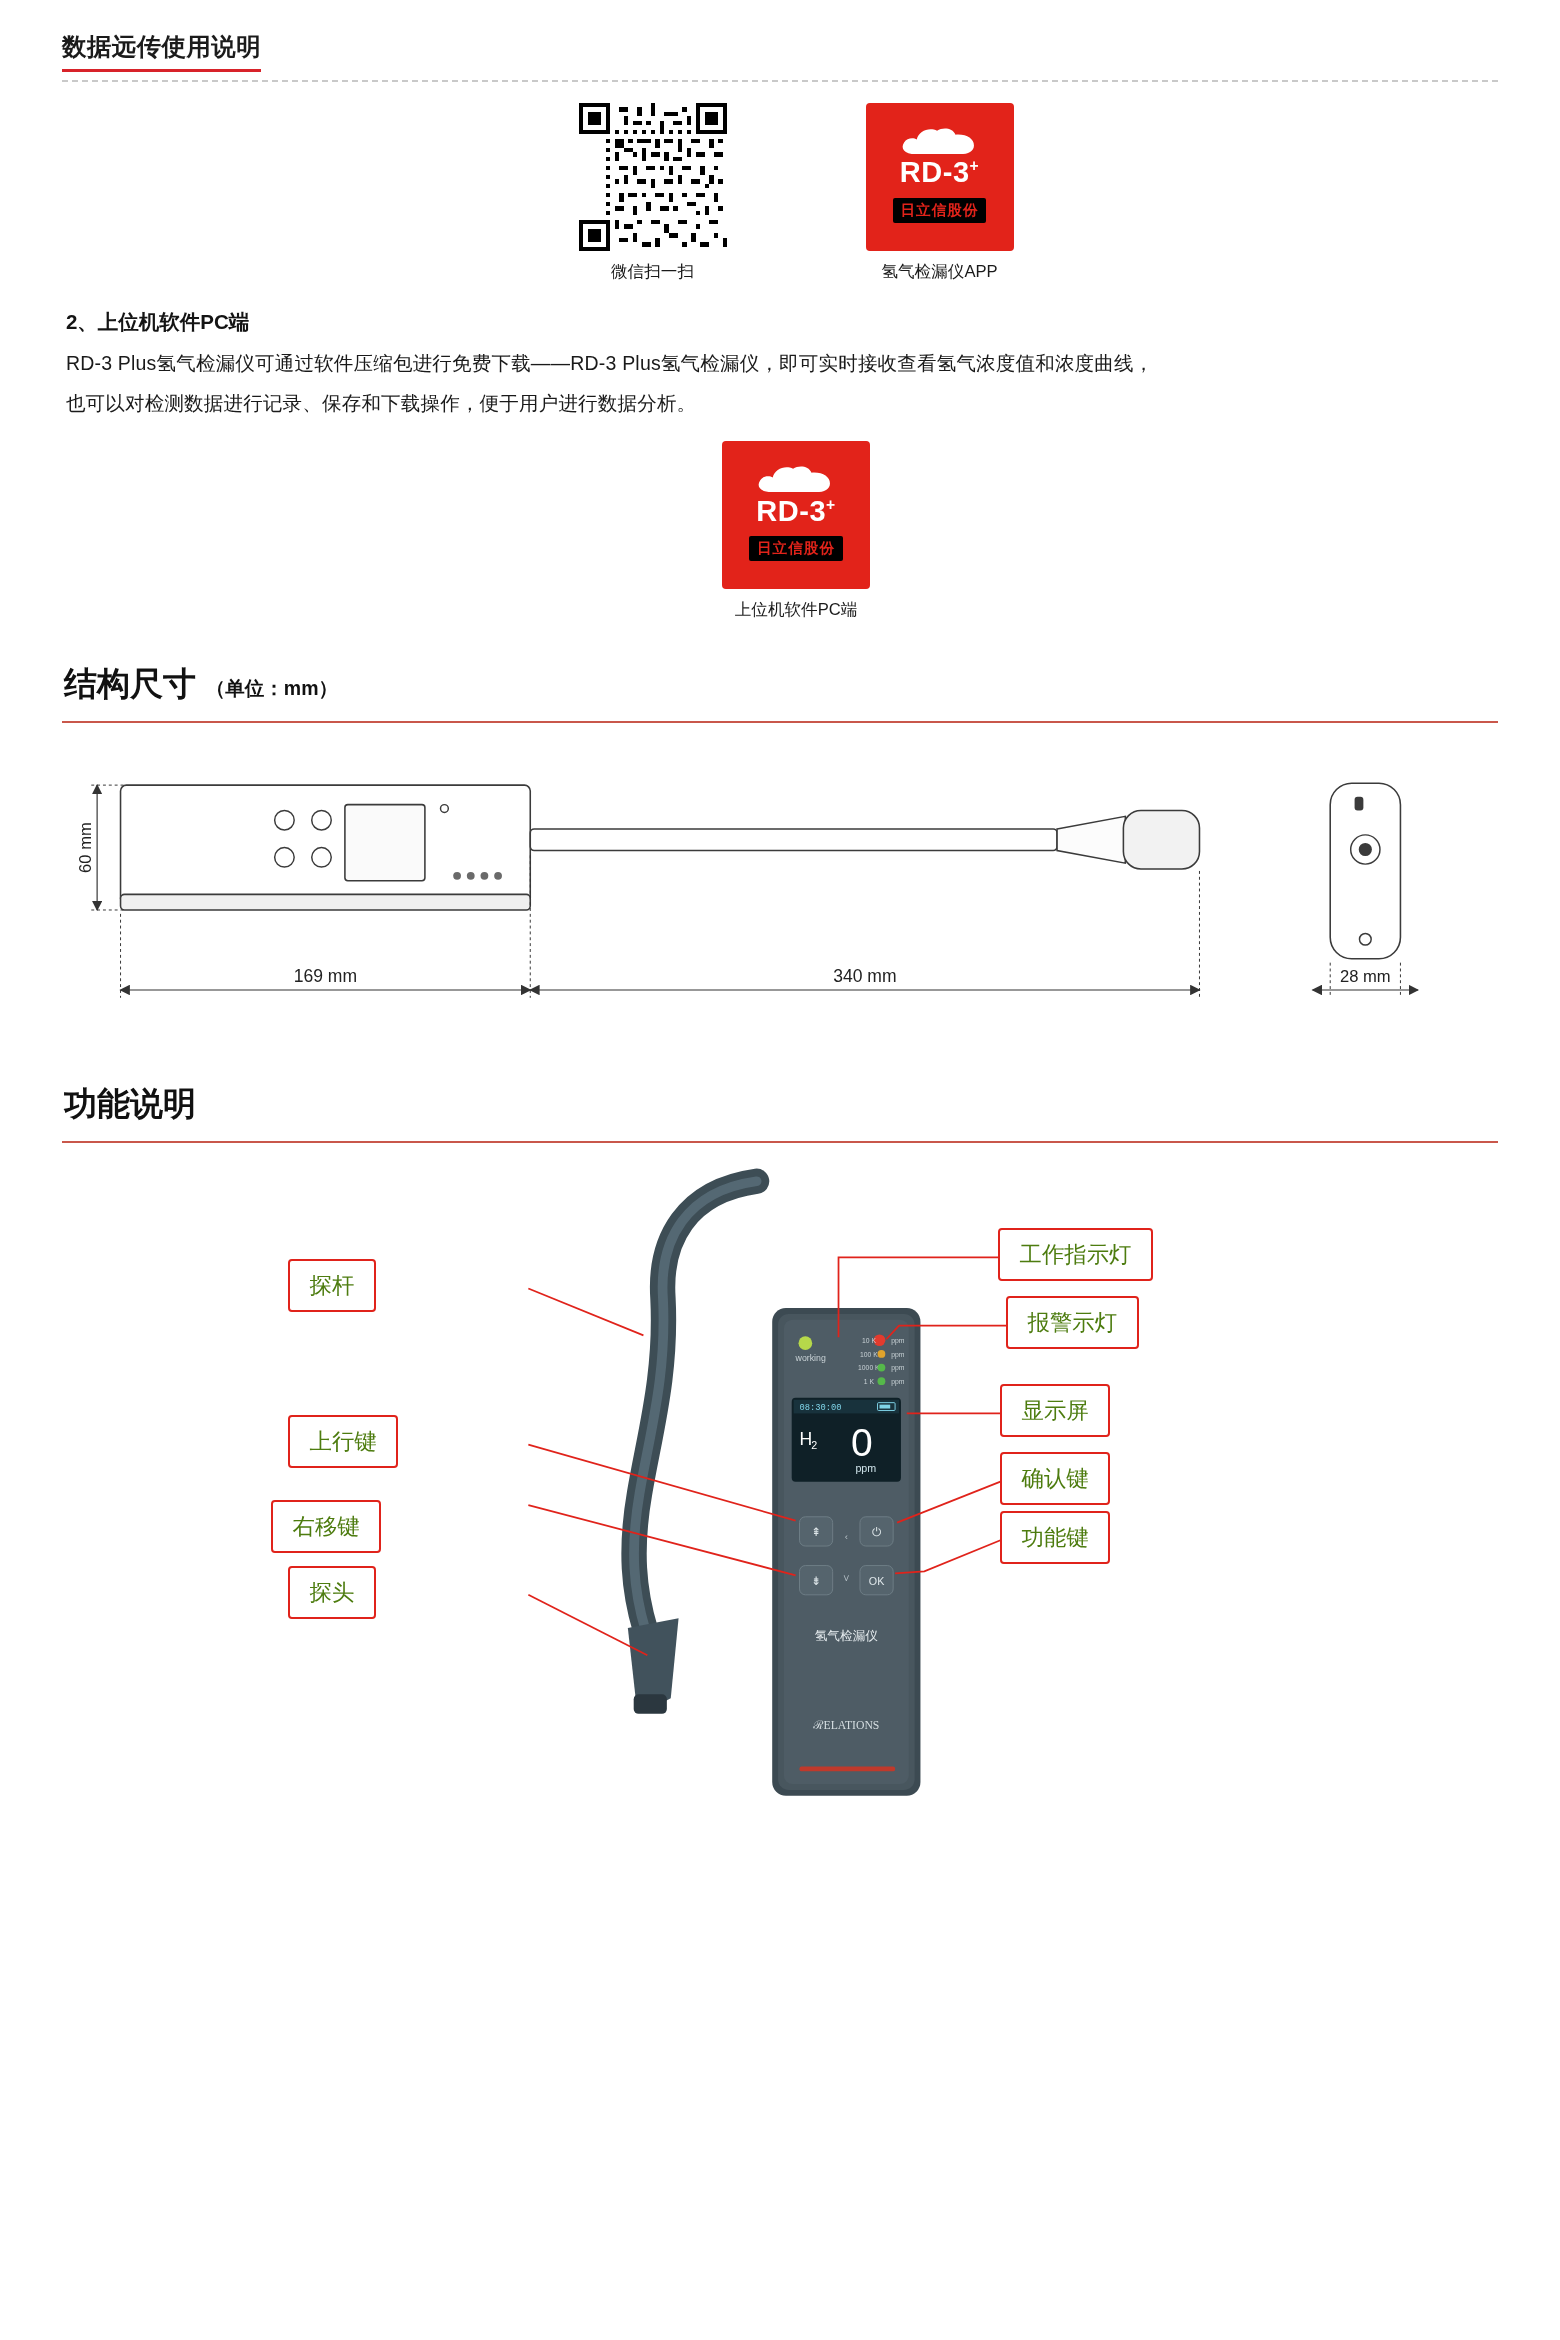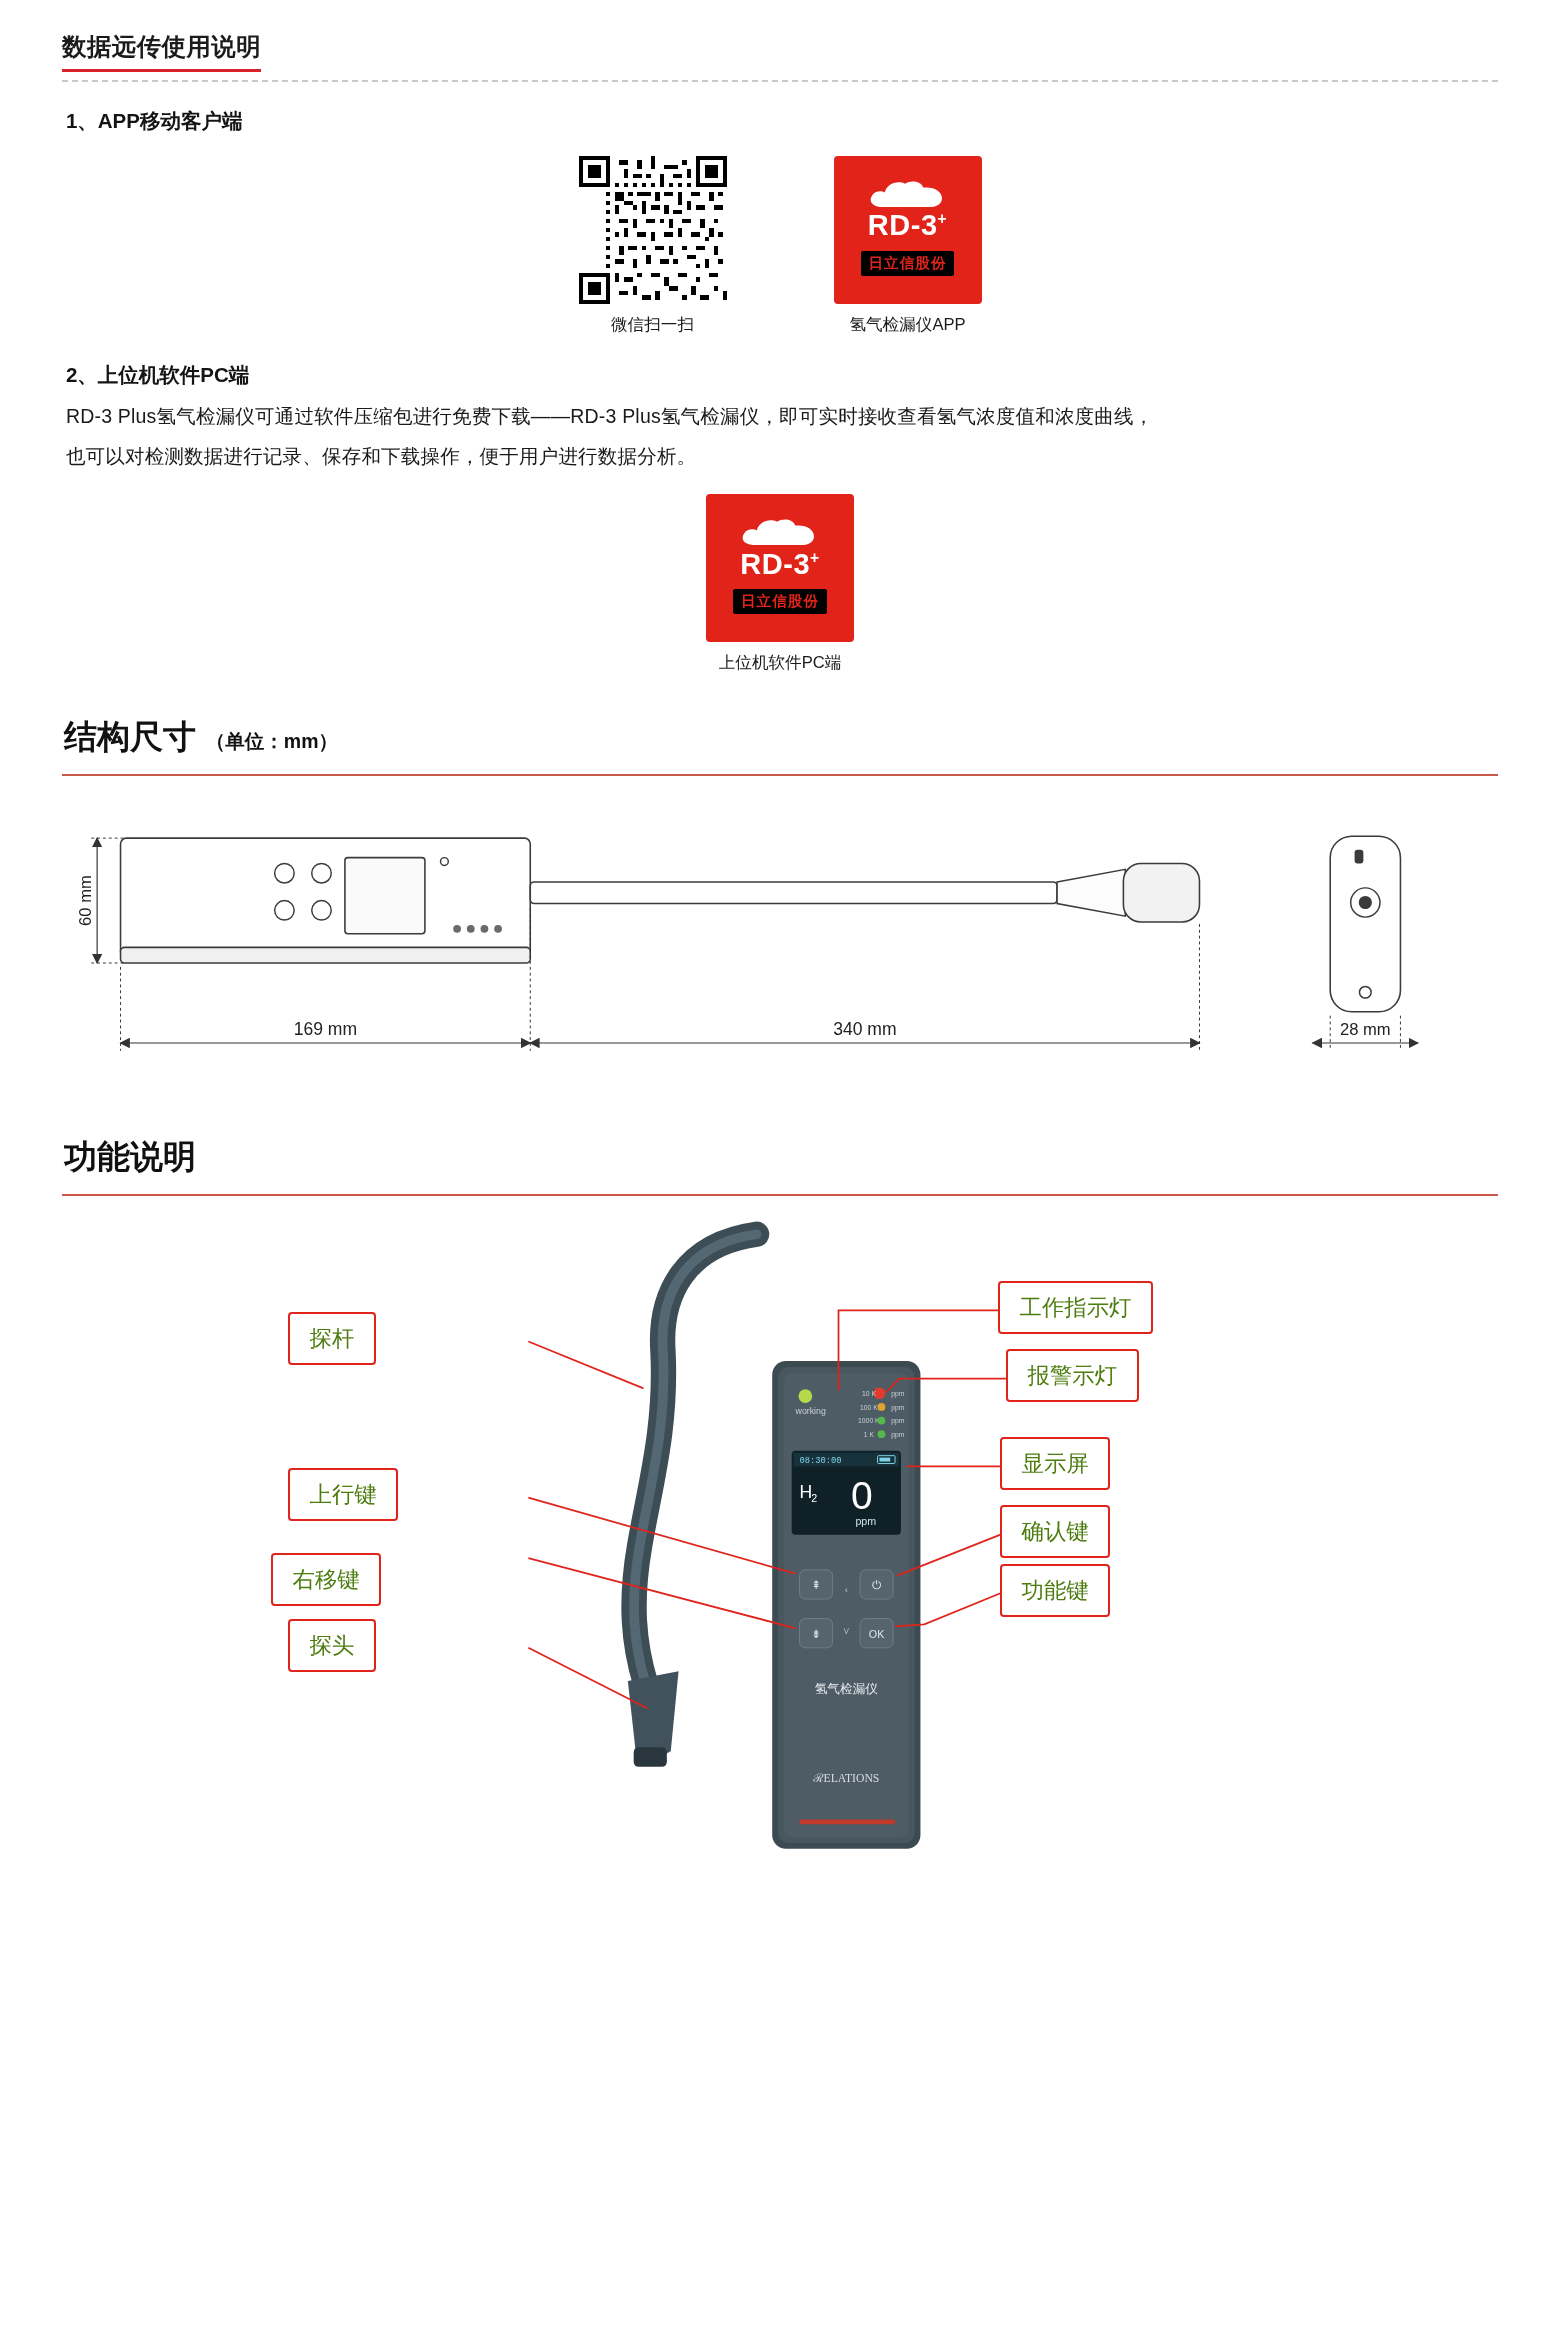--- a/index.html
+++ b/index.html
@@ -31,21 +31,21 @@
   }
 
   .subhead { font-size: 20.5px; font-weight: bold; margin: 25px 0 9.8px 3.9px; color:#141414;}
   p.body {
     font-size: 19.5px; line-height: 1.75; margin: 0 0 5.9px 3.9px; color:#1a1a1a;
     letter-spacing: 0.2px;
   }
 
   
   .media-row { display:flex; justify-content:center; gap:107px; margin:21.5px 0 3.9px; }
-  .media-item { display:flex; flex-direction:column; align-items:center; }
+  .media-item { display:flex; flex-direction:column; align-items:center;margin-left:32px; }
   .media-cap { font-size: 16.6px; margin-top: 9.8px; color:#1a1a1a; }
 
   .qr { width: 148px; height: 148px; background:#fff; position:relative;
         image-rendering: pixelated; }
 
   .logo-box {
     width: 148px; height: 148px; background:#e2231a; border-radius:3.9px;
     display:flex; flex-direction:column; align-items:center; justify-content:center;
     color:#fff; position:relative;
   }
@@ -85,21 +85,20 @@
 </head>
 <body>
 
 <div class="page">
 
   <div class="sec-head-small">
     <span class="title">数据远传使用说明</span>
   </div>
   <div class="dash-line"></div>
 
-  <div class="subhead">1、APP移动客户端</div>
 
   <div class="media-row">
     <div class="media-item">
       <div class="qr">
         <svg viewBox="0 0 33 33" width="148" height="148" shape-rendering="crispEdges" aria-hidden="true">
           <rect width="33" height="33" fill="#fff"></rect>
           <g fill="#000">
 
             <rect x="0" y="0" width="7" height="1"></rect>
               <rect x="0" y="6" width="7" height="1"></rect>

